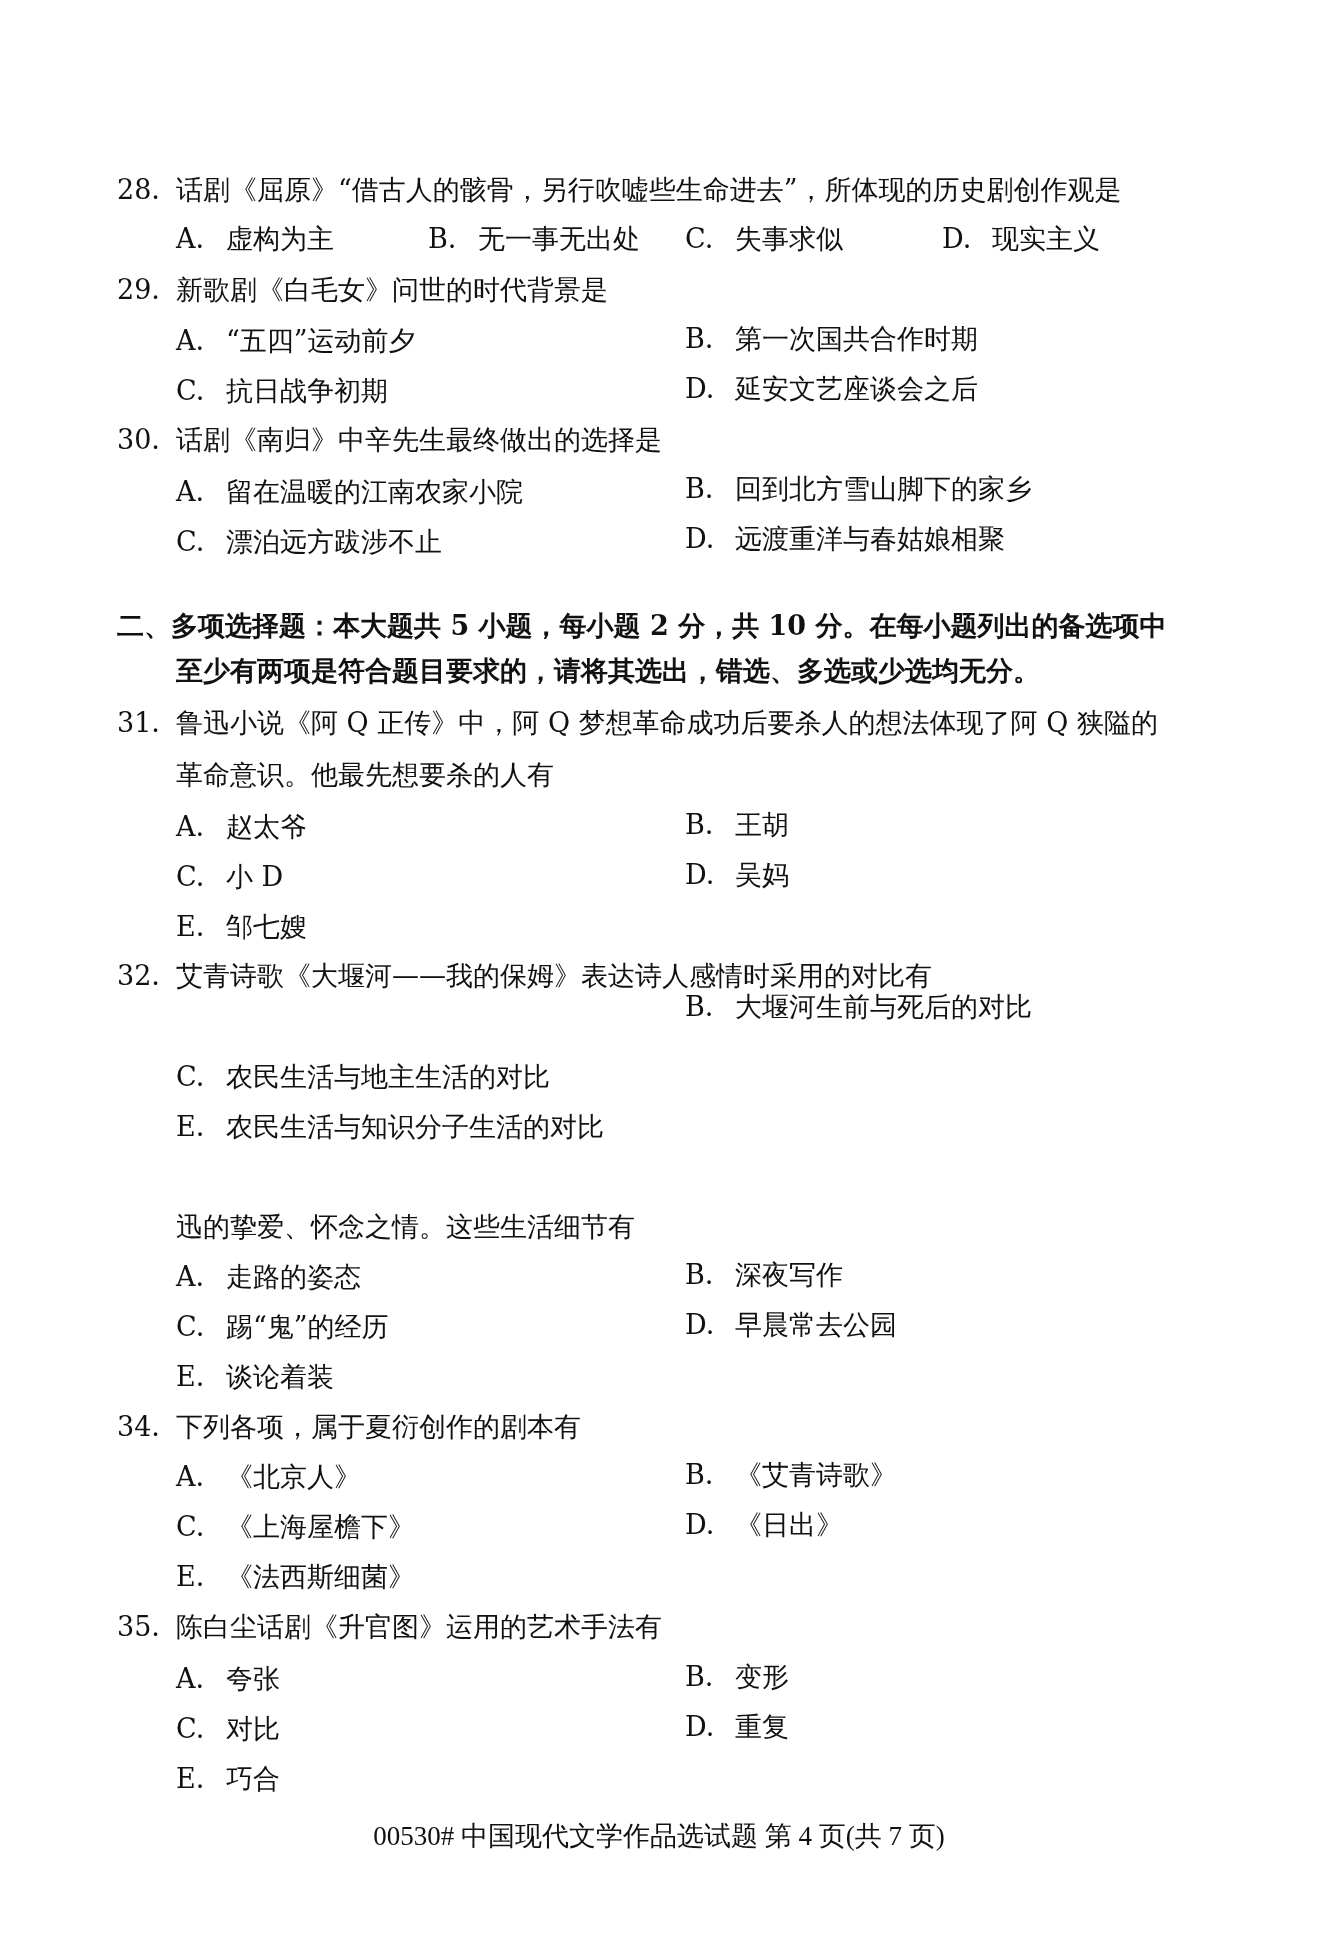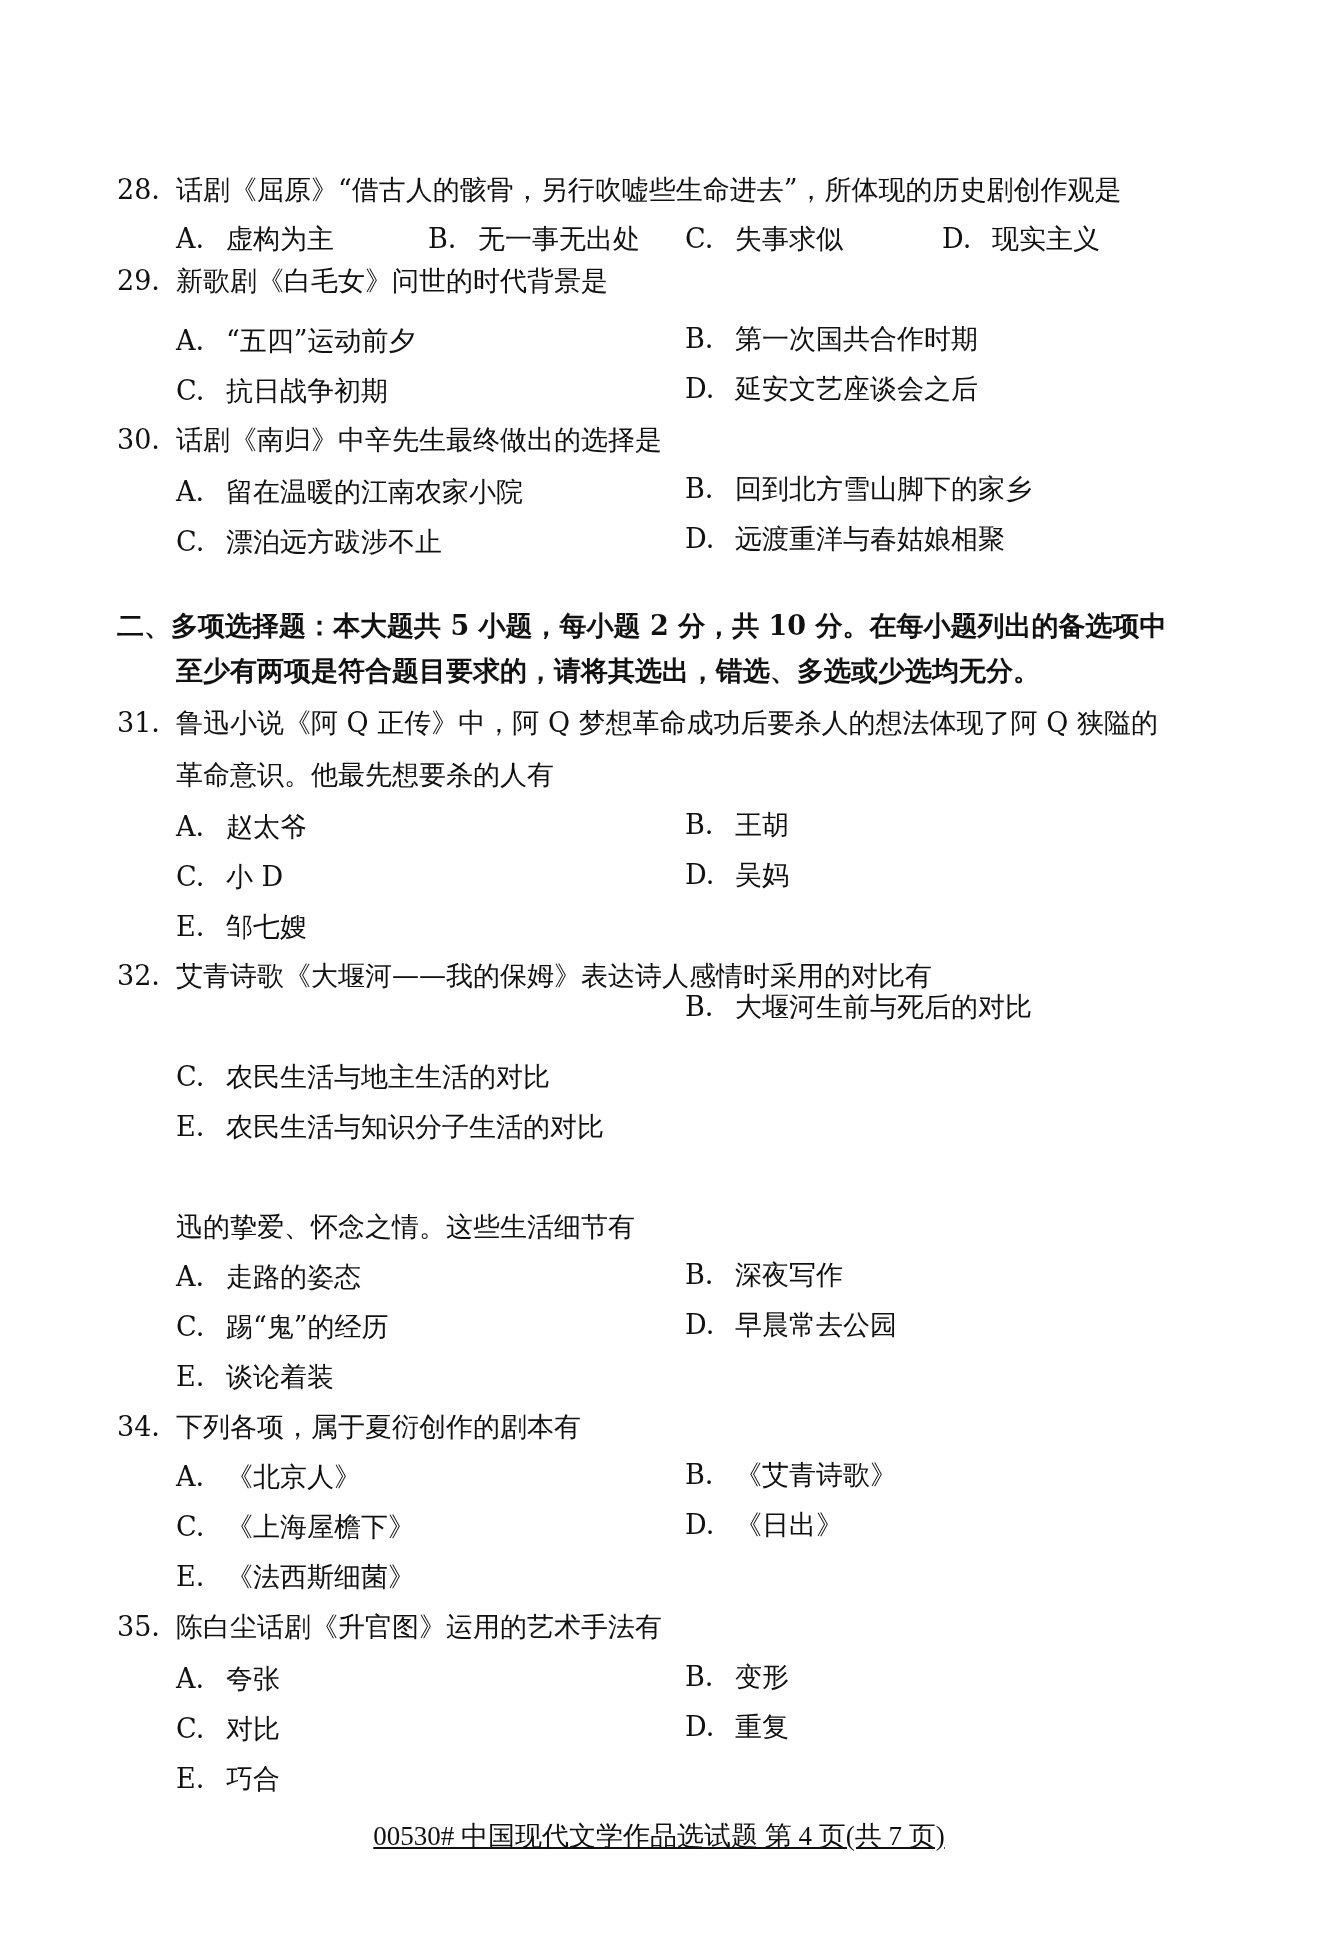--- a/index.html
+++ b/index.html
@@ -4,36 +4,36 @@
 <style>
   html, body { margin:0; padding:0; background:#ffffff; }
   body { width:1318px; height:1945px; position:relative; overflow:hidden;
          font-family:"DejaVu Serif","Liberation Serif",serif; color:#111; }
   .page { position:absolute; left:0; top:0; width:1318px; height:1945px; }
   .q { position:absolute; left:117px; font-size:27px; line-height:30px; white-space:nowrap; }
   .cont { position:absolute; left:176px; font-size:27px; line-height:30px; white-space:nowrap; }
   .opt { position:absolute; font-size:27px; line-height:30px; white-space:nowrap; }
   .hdr { position:absolute; left:117px; font-size:27px; line-height:30px; white-space:nowrap; font-weight:bold; }
   .hdr2 { position:absolute; left:176px; font-size:27px; line-height:30px; white-space:nowrap; font-weight:bold; }
-  .footer { position:absolute; left:0; width:1318px; text-align:center; top:1818px; font-size:27px; font-family:"Liberation Serif",serif;text-decoration:underline; }
+  .footer { position:absolute; left:0; width:1318px; text-align:center; top:1818px; font-size:27px; font-family:"Liberation Serif",serif; }
   .num { display:inline-block; width:59px; }
   .lab { display:inline-block; width:50px; }
 </style>
 </head>
 <body>
 
 <div class="page">
 
   <div class="q" style="top:175px"><span class="num">28.</span><span>话剧《屈原》“借古人的骸骨，另行吹嘘些生命进去”，所体现的历史剧创作观是</span></div>
   <div class="opt" style="top:224px;left:176px"><span class="lab">A.</span><span>虚构为主</span></div>
   <div class="opt" style="top:224px;left:428px"><span class="lab">B.</span><span>无一事无出处</span></div>
   <div class="opt" style="top:224px;left:685px"><span class="lab">C.</span><span>失事求似</span></div>
   <div class="opt" style="top:224px;left:942px"><span class="lab">D.</span><span>现实主义</span></div>
 
-  <div class="q" style="top:266px"><span class="num">29.</span><span>新歌剧《白毛女》问世的时代背景是</span></div>
+  <div class="q" style="top:275px"><span class="num">29.</span><span>新歌剧《白毛女》问世的时代背景是</span></div>
   <div class="opt" style="top:326px;left:176px"><span class="lab">A.</span><span>“五四”运动前夕</span></div>
   <div class="opt" style="top:324px;left:685px"><span class="lab">B.</span><span>第一次国共合作时期</span></div>
   <div class="opt" style="top:376px;left:176px"><span class="lab">C.</span><span>抗日战争初期</span></div>
   <div class="opt" style="top:374px;left:685px"><span class="lab">D.</span><span>延安文艺座谈会之后</span></div>
 
   <div class="q" style="top:425px"><span class="num">30.</span><span>话剧《南归》中辛先生最终做出的选择是</span></div>
   <div class="opt" style="top:477px;left:176px"><span class="lab">A.</span><span>留在温暖的江南农家小院</span></div>
   <div class="opt" style="top:474px;left:685px"><span class="lab">B.</span><span>回到北方雪山脚下的家乡</span></div>
   <div class="opt" style="top:527px;left:176px"><span class="lab">C.</span><span>漂泊远方跋涉不止</span></div>
   <div class="opt" style="top:524px;left:685px"><span class="lab">D.</span><span>远渡重洋与春姑娘相聚</span></div>

